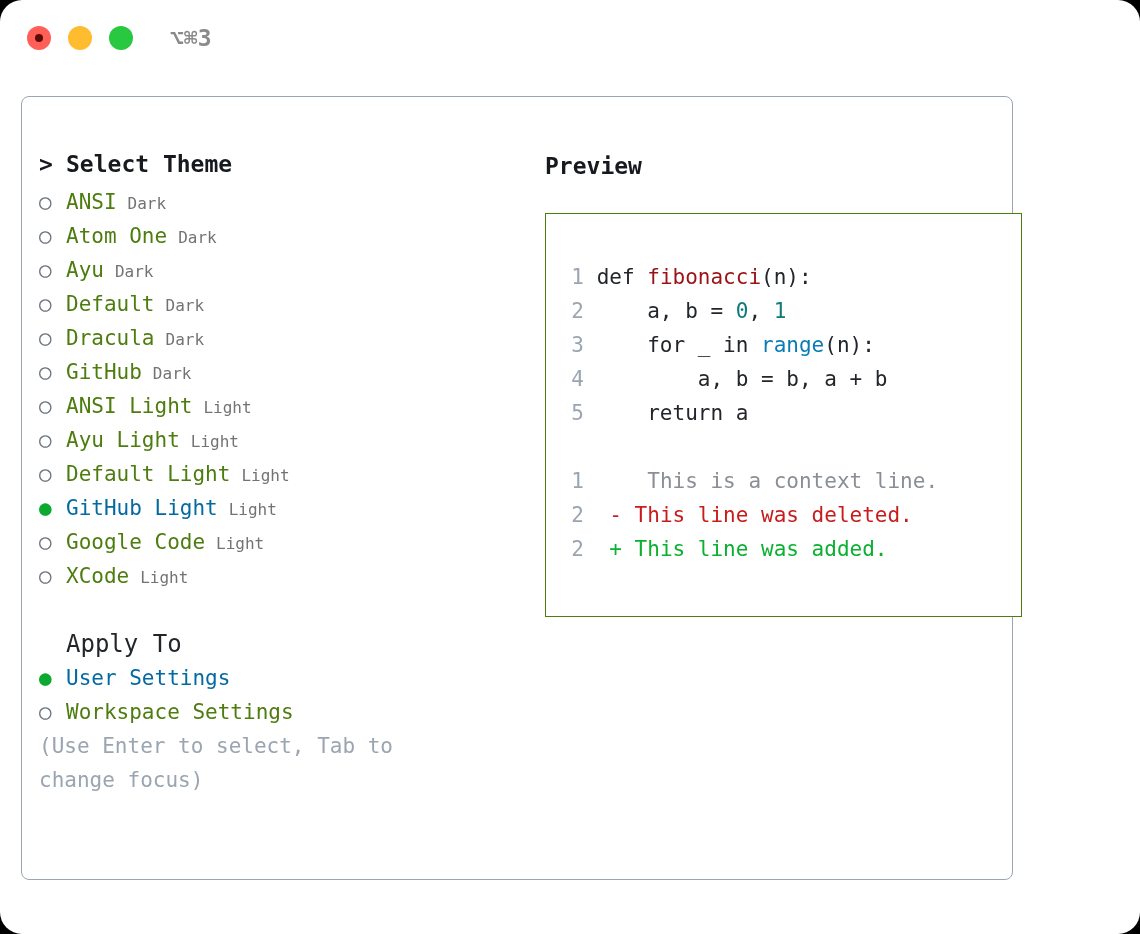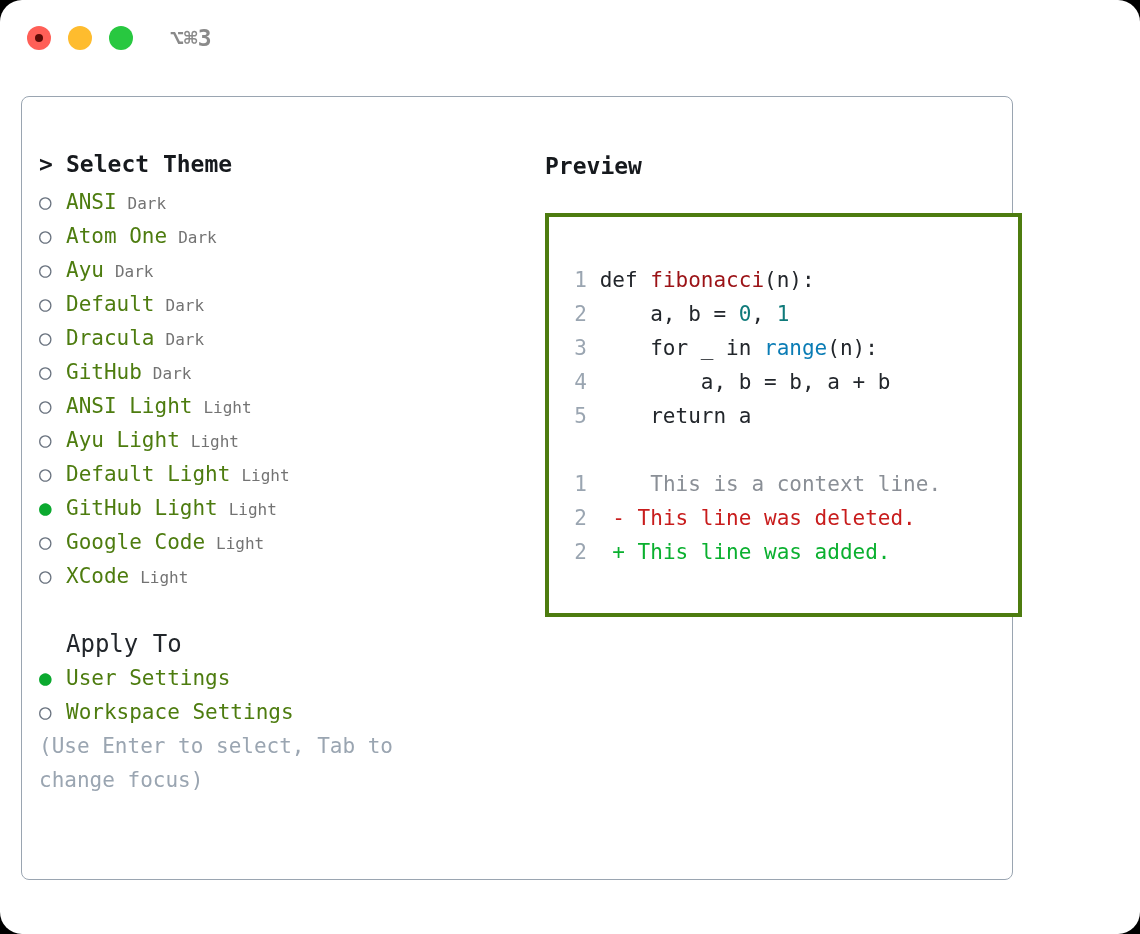--- a/index.html
+++ b/index.html
@@ -128,21 +128,21 @@
     color: #6b7480;
     line-height: 34px;
   }
   .bullet.sel { color: #0ba92f; }
 
   .tname {
     font-size: 21px;
     color: #4d7c0f;
     line-height: 34px;
   }
-  .tname.sel { color: #4d7c0f; }
+  .tname.sel { color: #0369a1; }
 
   .tvariant {
     font-size: 16px;
     color: #737373;
     line-height: 34px;
     padding-left: 11px;
   }
 
   .section-gap { height: 34px; }
 
@@ -175,21 +175,21 @@
     font-size: 23px;
     font-weight: bold;
     color: #16191d;
     line-height: 30px;
     margin-bottom: 32px;
     white-space: pre;
   }
   .preview-box {
     width: 477px;
     height: 404px;
-    border: 4px solid #4d7c0f;
+    border: 1px solid #4d7c0f;
     box-sizing: border-box;
     background: #ffffff;
     position: relative;
   }
   .code {
     position: absolute;
     left: 14px;
     top: 46px;
     font-size: 21px;
     line-height: 34px;

